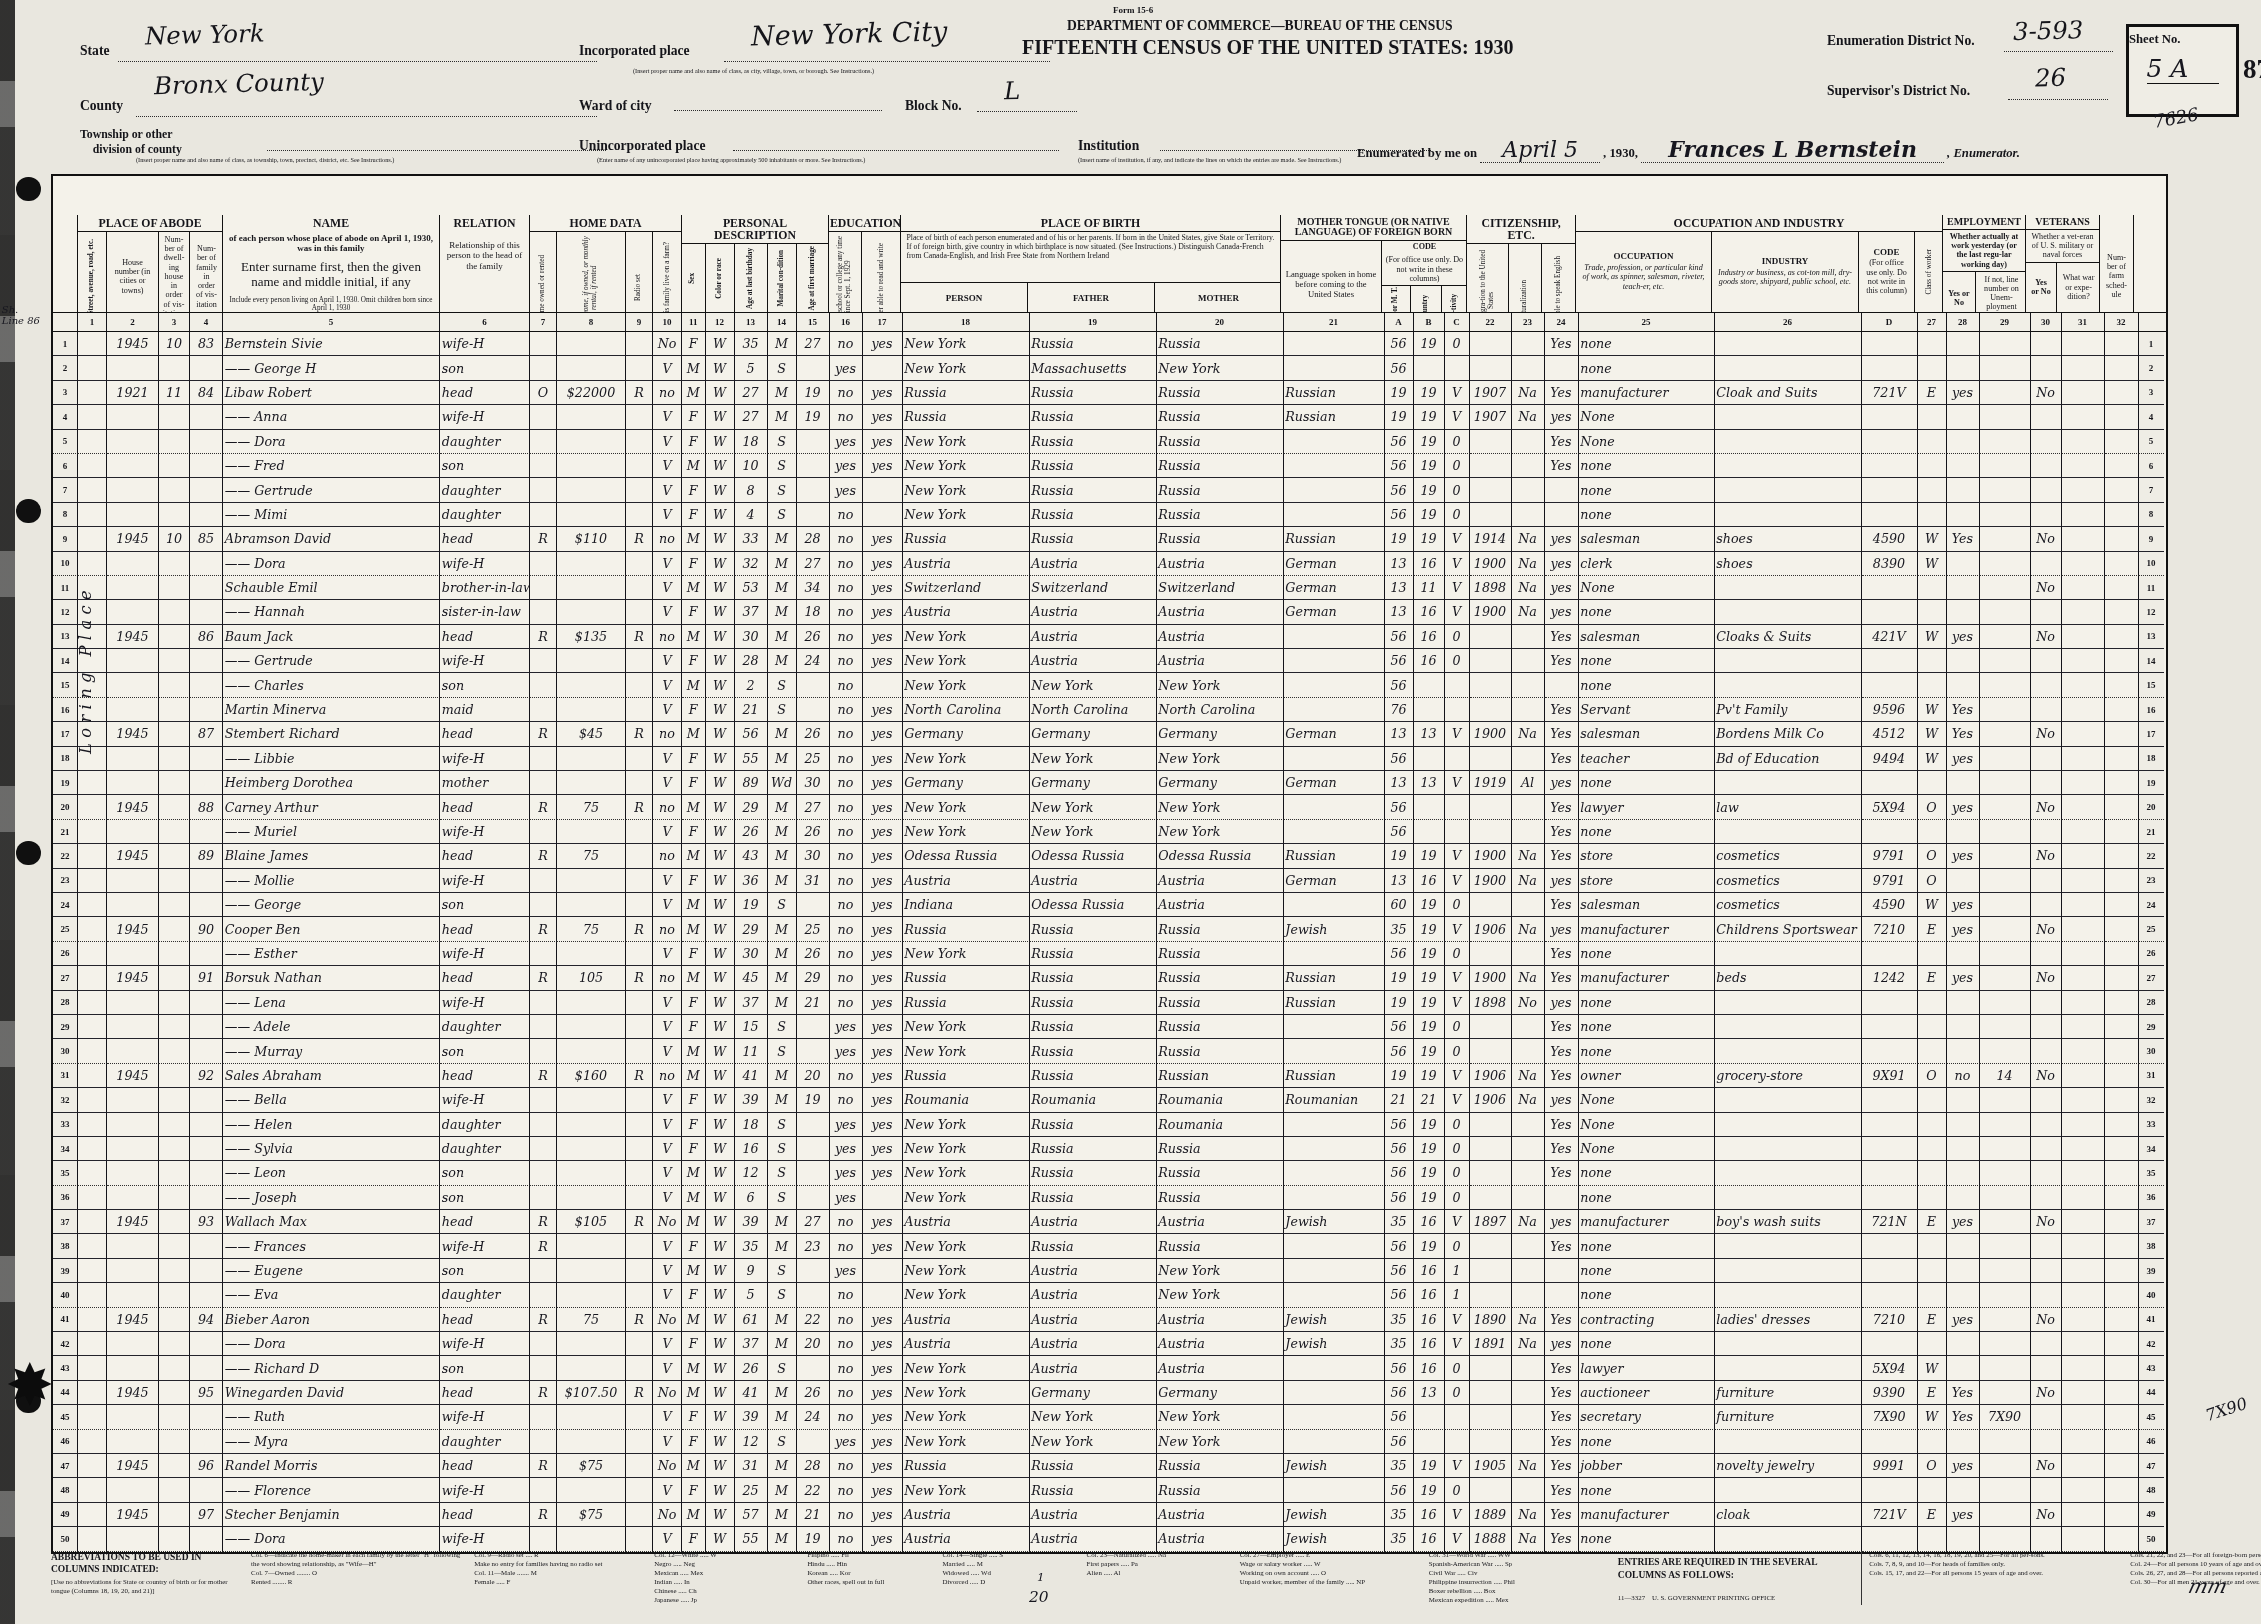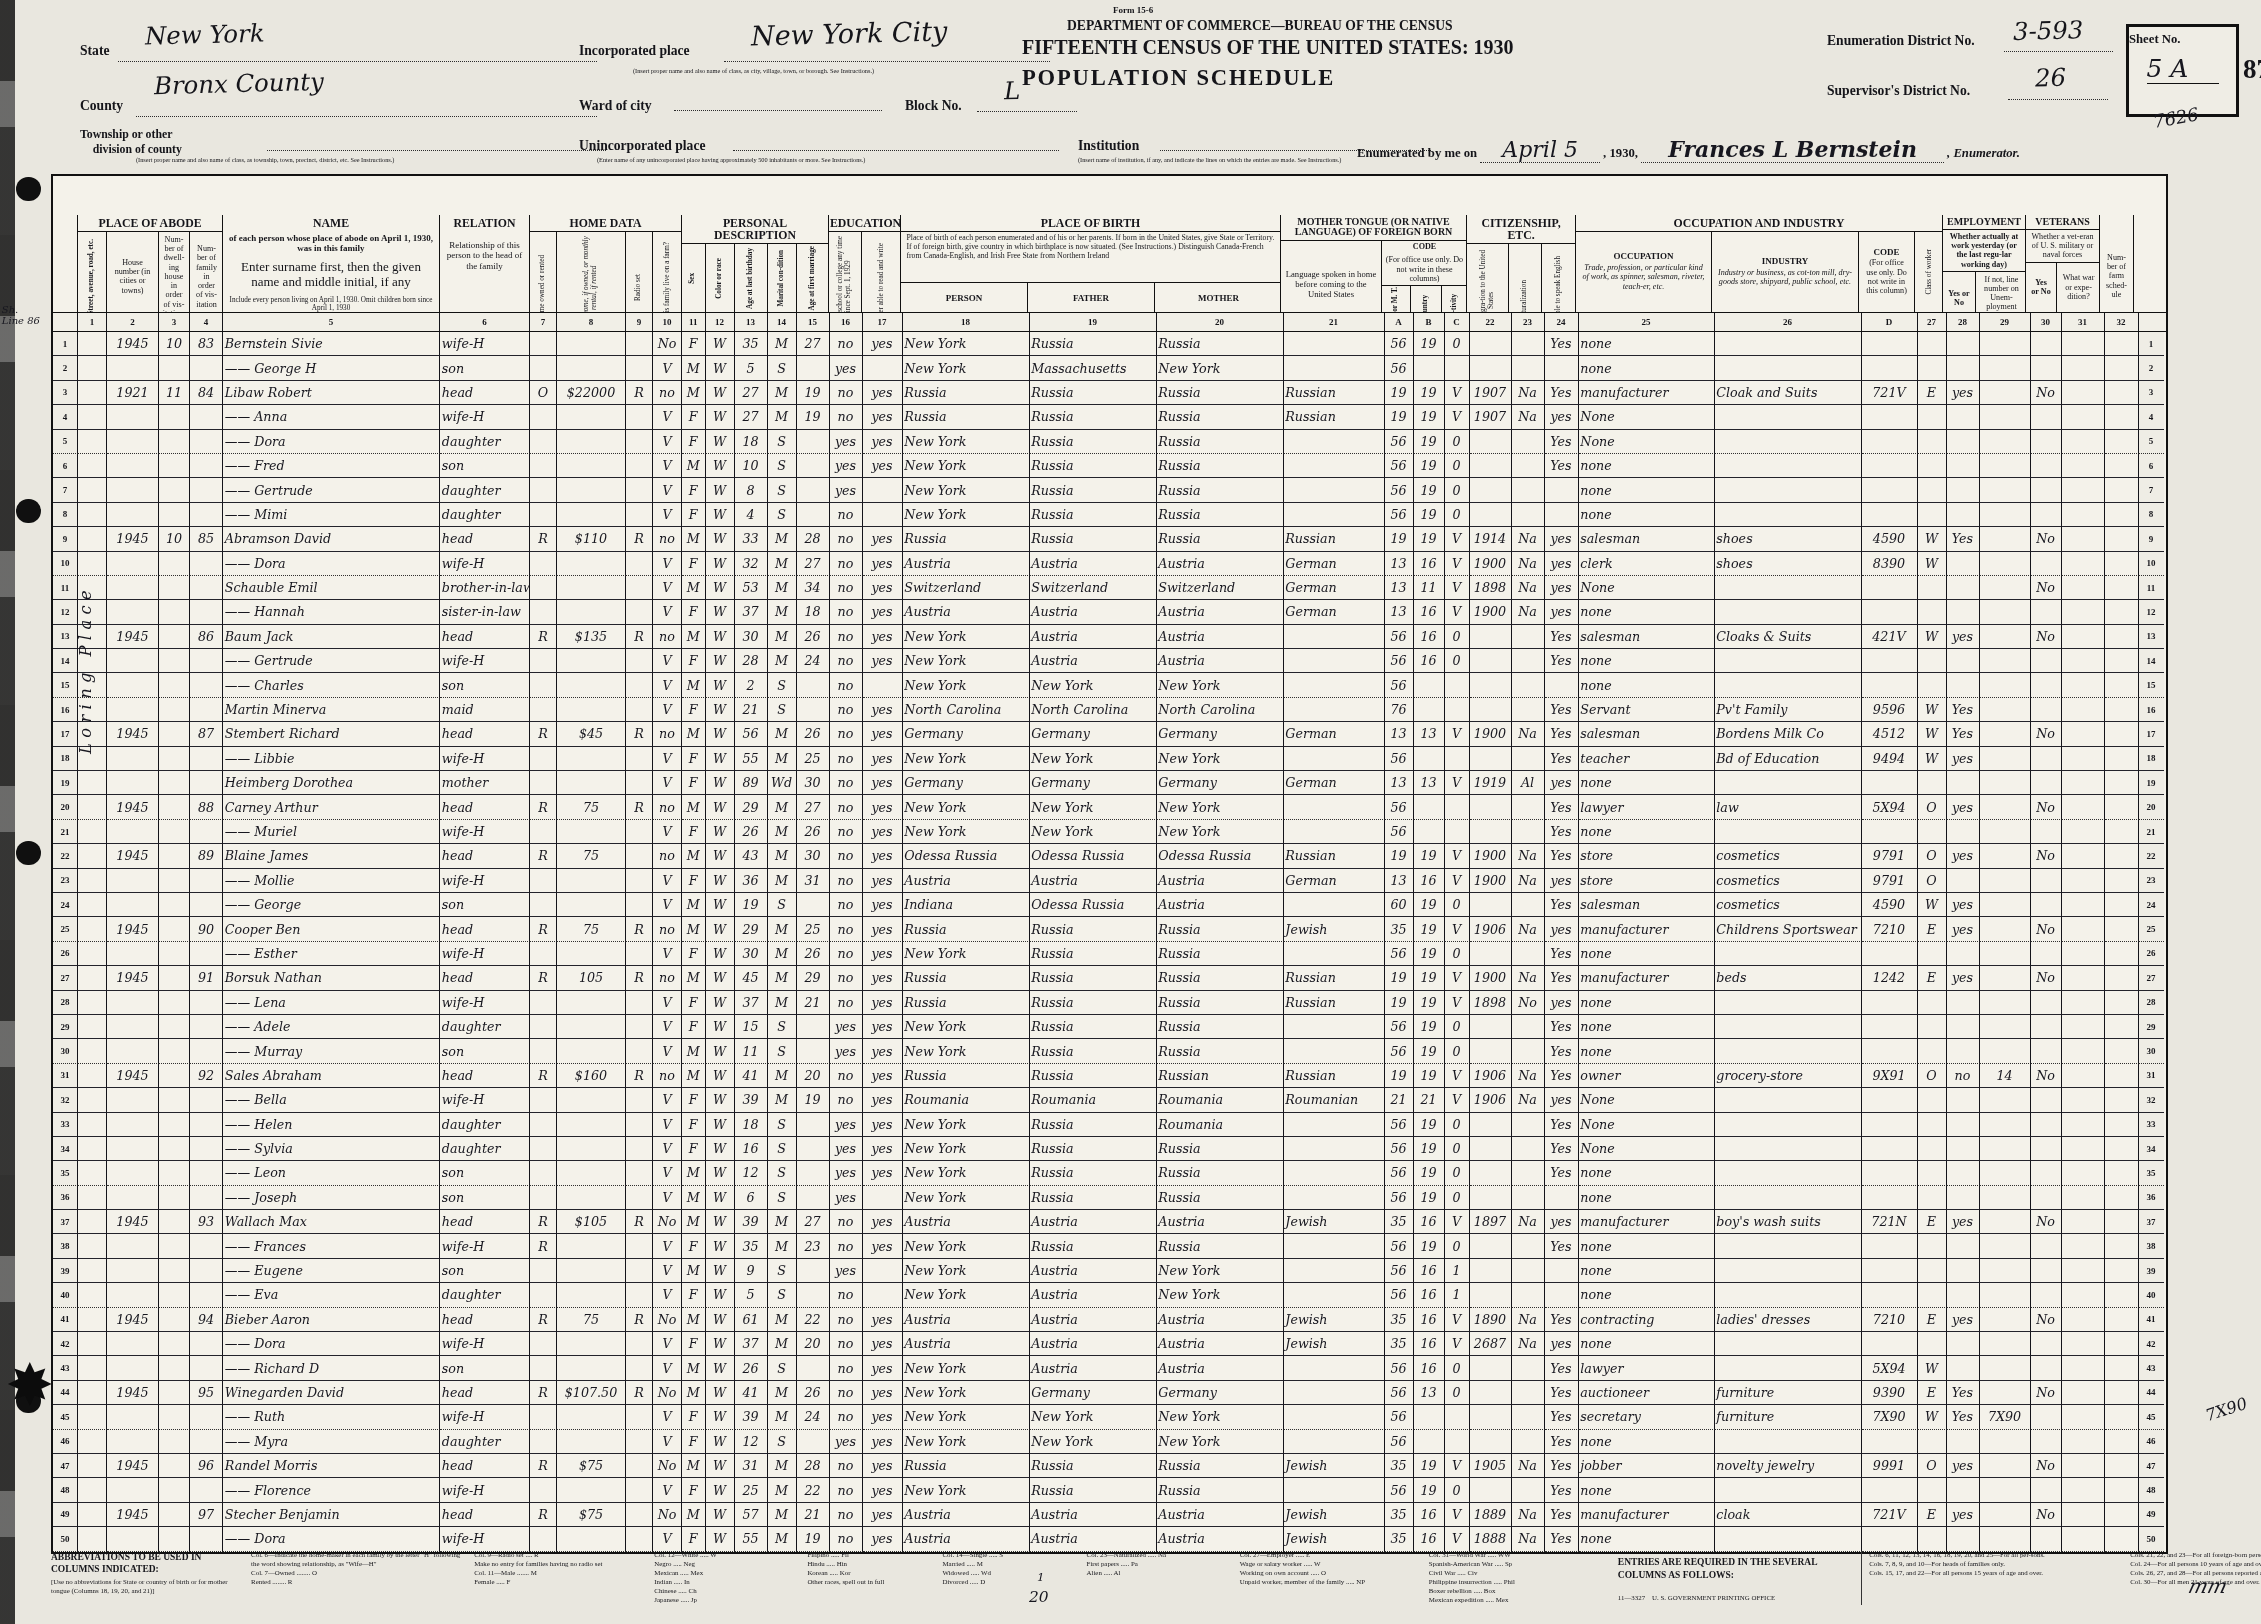--- a/index.html
+++ b/index.html
@@ -93,21 +93,20 @@
   <div class="abs dot" style="left:733px;top:134px;width:326px;height:16.3px;"></div>
   <div class="abs tiny" style="left:597px;top:156px;width:470px;">(Enter name of any unincorporated place having approximately 500 inhabitants or more.   See Instructions.)</div>
 
   <div class="abs lbl" style="left:1078px;top:138px;">Institution</div>
   <div class="abs dot" style="left:1160px;top:134px;width:271px;height:16.3px;"></div>
   <div class="abs tiny" style="left:1078px;top:156px;width:380px;">(Insert name of institution, if any, and indicate the lines on which the entries are made.   See Instructions.)</div>
 
   <div class="abs center hbold" style="left:1113px;top:5.4px;width:633px;font-size:9px;">Form 15-6</div>
   <div class="abs center" style="left:1067px;top:18px;width:724px;font-weight:bold;font-size:13.6px;">DEPARTMENT OF COMMERCE—BUREAU OF THE CENSUS</div>
   <div class="abs center" style="left:1022px;top:36px;width:814px;font-weight:bold;font-size:20px;">FIFTEENTH CENSUS OF THE UNITED STATES: 1930</div>
-  <div class="abs center" style="left:1022px;top:65px;width:814px;font-weight:bold;font-size:22.6px;letter-spacing:1.8px;">POPULATION SCHEDULE</div>
 
   <div class="abs lbl" style="left:1827px;top:33px;">Enumeration District No.</div>
   <div class="abs dot" style="left:2004px;top:18px;width:109px;height:33px;"></div>
   <div class="abs hw-big" style="left:2013px;top:16.3px;">3-593</div>
 
   <div class="abs lbl" style="left:1827px;top:83px;">Supervisor's District No.</div>
   <div class="abs dot" style="left:2008px;top:72px;width:100px;height:27px;"></div>
   <div class="abs hw-big" style="left:2035px;top:63px;">26</div>
 
   <div class="abs" style="left:2126px;top:23.5px;width:107px;height:87px;border:3.6px solid #111;background:#efede5;">
@@ -2013,21 +2012,21 @@
           <div class="cell c-agefm hwc">20</div>
           <div class="cell c-school hwc">no</div>
           <div class="cell c-rw hwc">yes</div>
           <div class="cell c-bp hwc tl">Austria</div>
           <div class="cell c-bf hwc tl">Austria</div>
           <div class="cell c-bm hwc tl">Austria</div>
           <div class="cell c-lang hwc tl">Jewish</div>
           <div class="cell c-cA hwc">35</div>
           <div class="cell c-cB hwc">16</div>
           <div class="cell c-cC hwc">V</div>
-          <div class="cell c-im hwc">2687</div>
+          <div class="cell c-im hwc">1891</div>
           <div class="cell c-nat hwc">Na</div>
           <div class="cell c-eng hwc">yes</div>
           <div class="cell c-occ hwc tl">none</div>
           <div class="cell c-ind hwc tl"></div>
           <div class="cell c-cD hwc"></div>
           <div class="cell c-cls hwc"></div>
           <div class="cell c-e28 hwc"></div>
           <div class="cell c-e29 hwc"></div>
           <div class="cell c-v30 hwc"></div>
           <div class="cell c-w31 hwc"></div>

